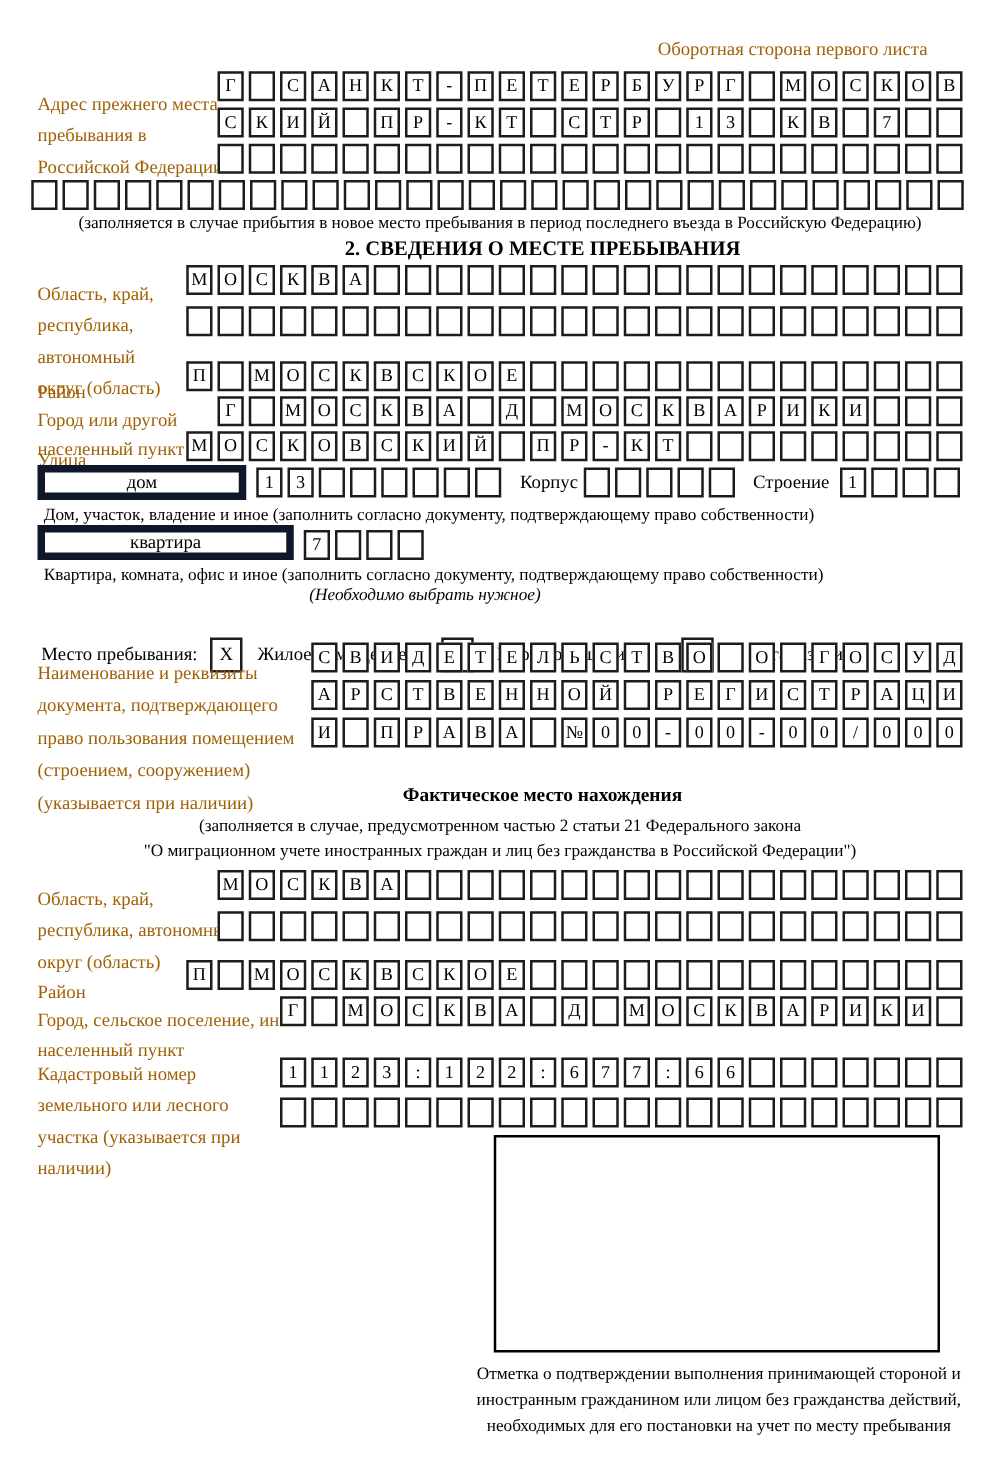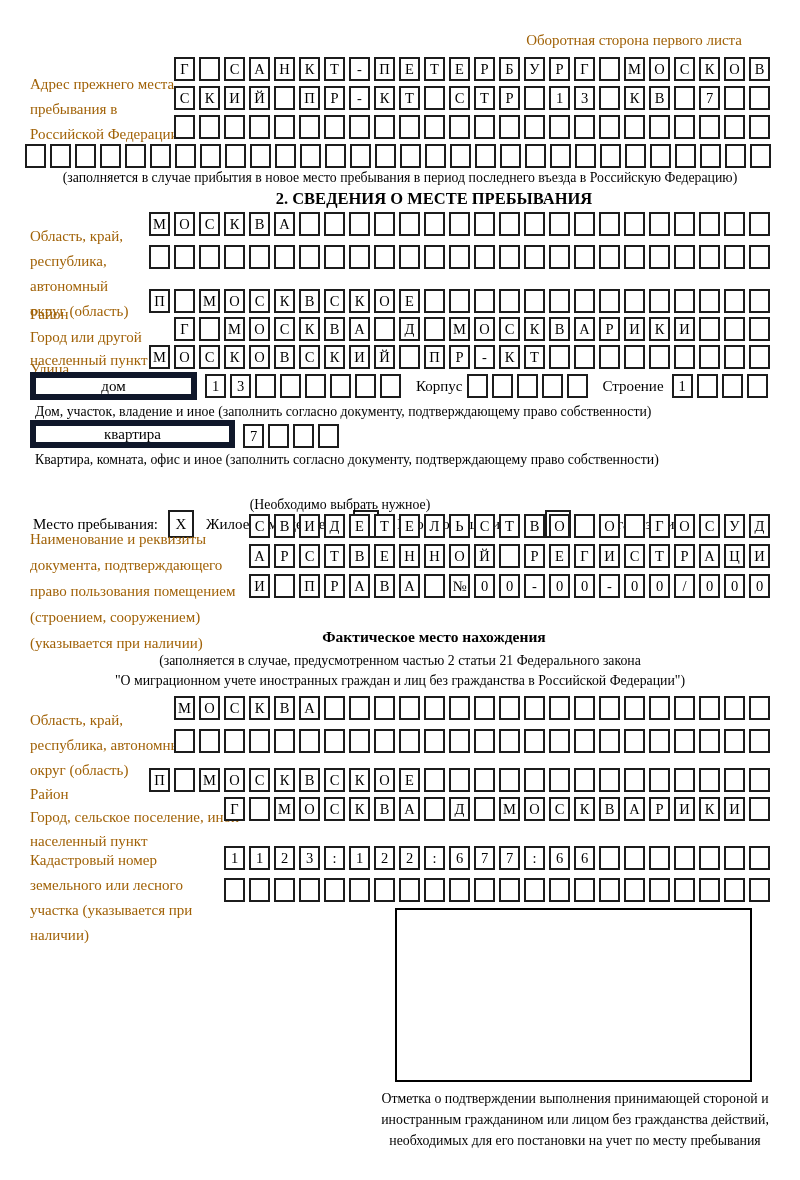--- a/index.html
+++ b/index.html
@@ -340,21 +340,21 @@
 
 <div class="abs flexrow" style="top:468px;left:33px;margin-top:42px;">
   <div class="inline-lbl">Место пребывания:</div>
   <div class="checkbox" style="margin-left:10px;">X</div>
   <div class="inline-lbl" style="margin-left:12px;">Жилое помещение</div>
   <div class="checkbox" style="margin-left:28px;"></div>
   <div class="inline-lbl" style="margin-left:18px;">Иное помещение</div>
   <div class="checkbox" style="margin-left:38px;"></div>
   <div class="inline-lbl" style="margin-left:28px;text-align:center;">Организация</div>
 </div>
-<div class="abs cap center" style="top:497px;left:180px;width:320px;">(Необходимо выбрать нужное)</div>
+<div class="abs cap center" style="top:468px;left:180px;width:320px;font-style:italic;">(Необходимо выбрать нужное)</div>
 
 <div class="abs lbl" style="top:514px;left:30px;width:220px;line-height:26px;">Наименование и реквизиты документа, подтверждающего право пользования помещением (строением, сооружением) (указывается при наличии)</div>
 <div class="cellrow right" style="top:514px;">
     <span class="cell">С</span>
     <span class="cell">В</span>
     <span class="cell">И</span>
     <span class="cell">Д</span>
     <span class="cell">Е</span>
     <span class="cell">Т</span>
     <span class="cell">Е</span>

